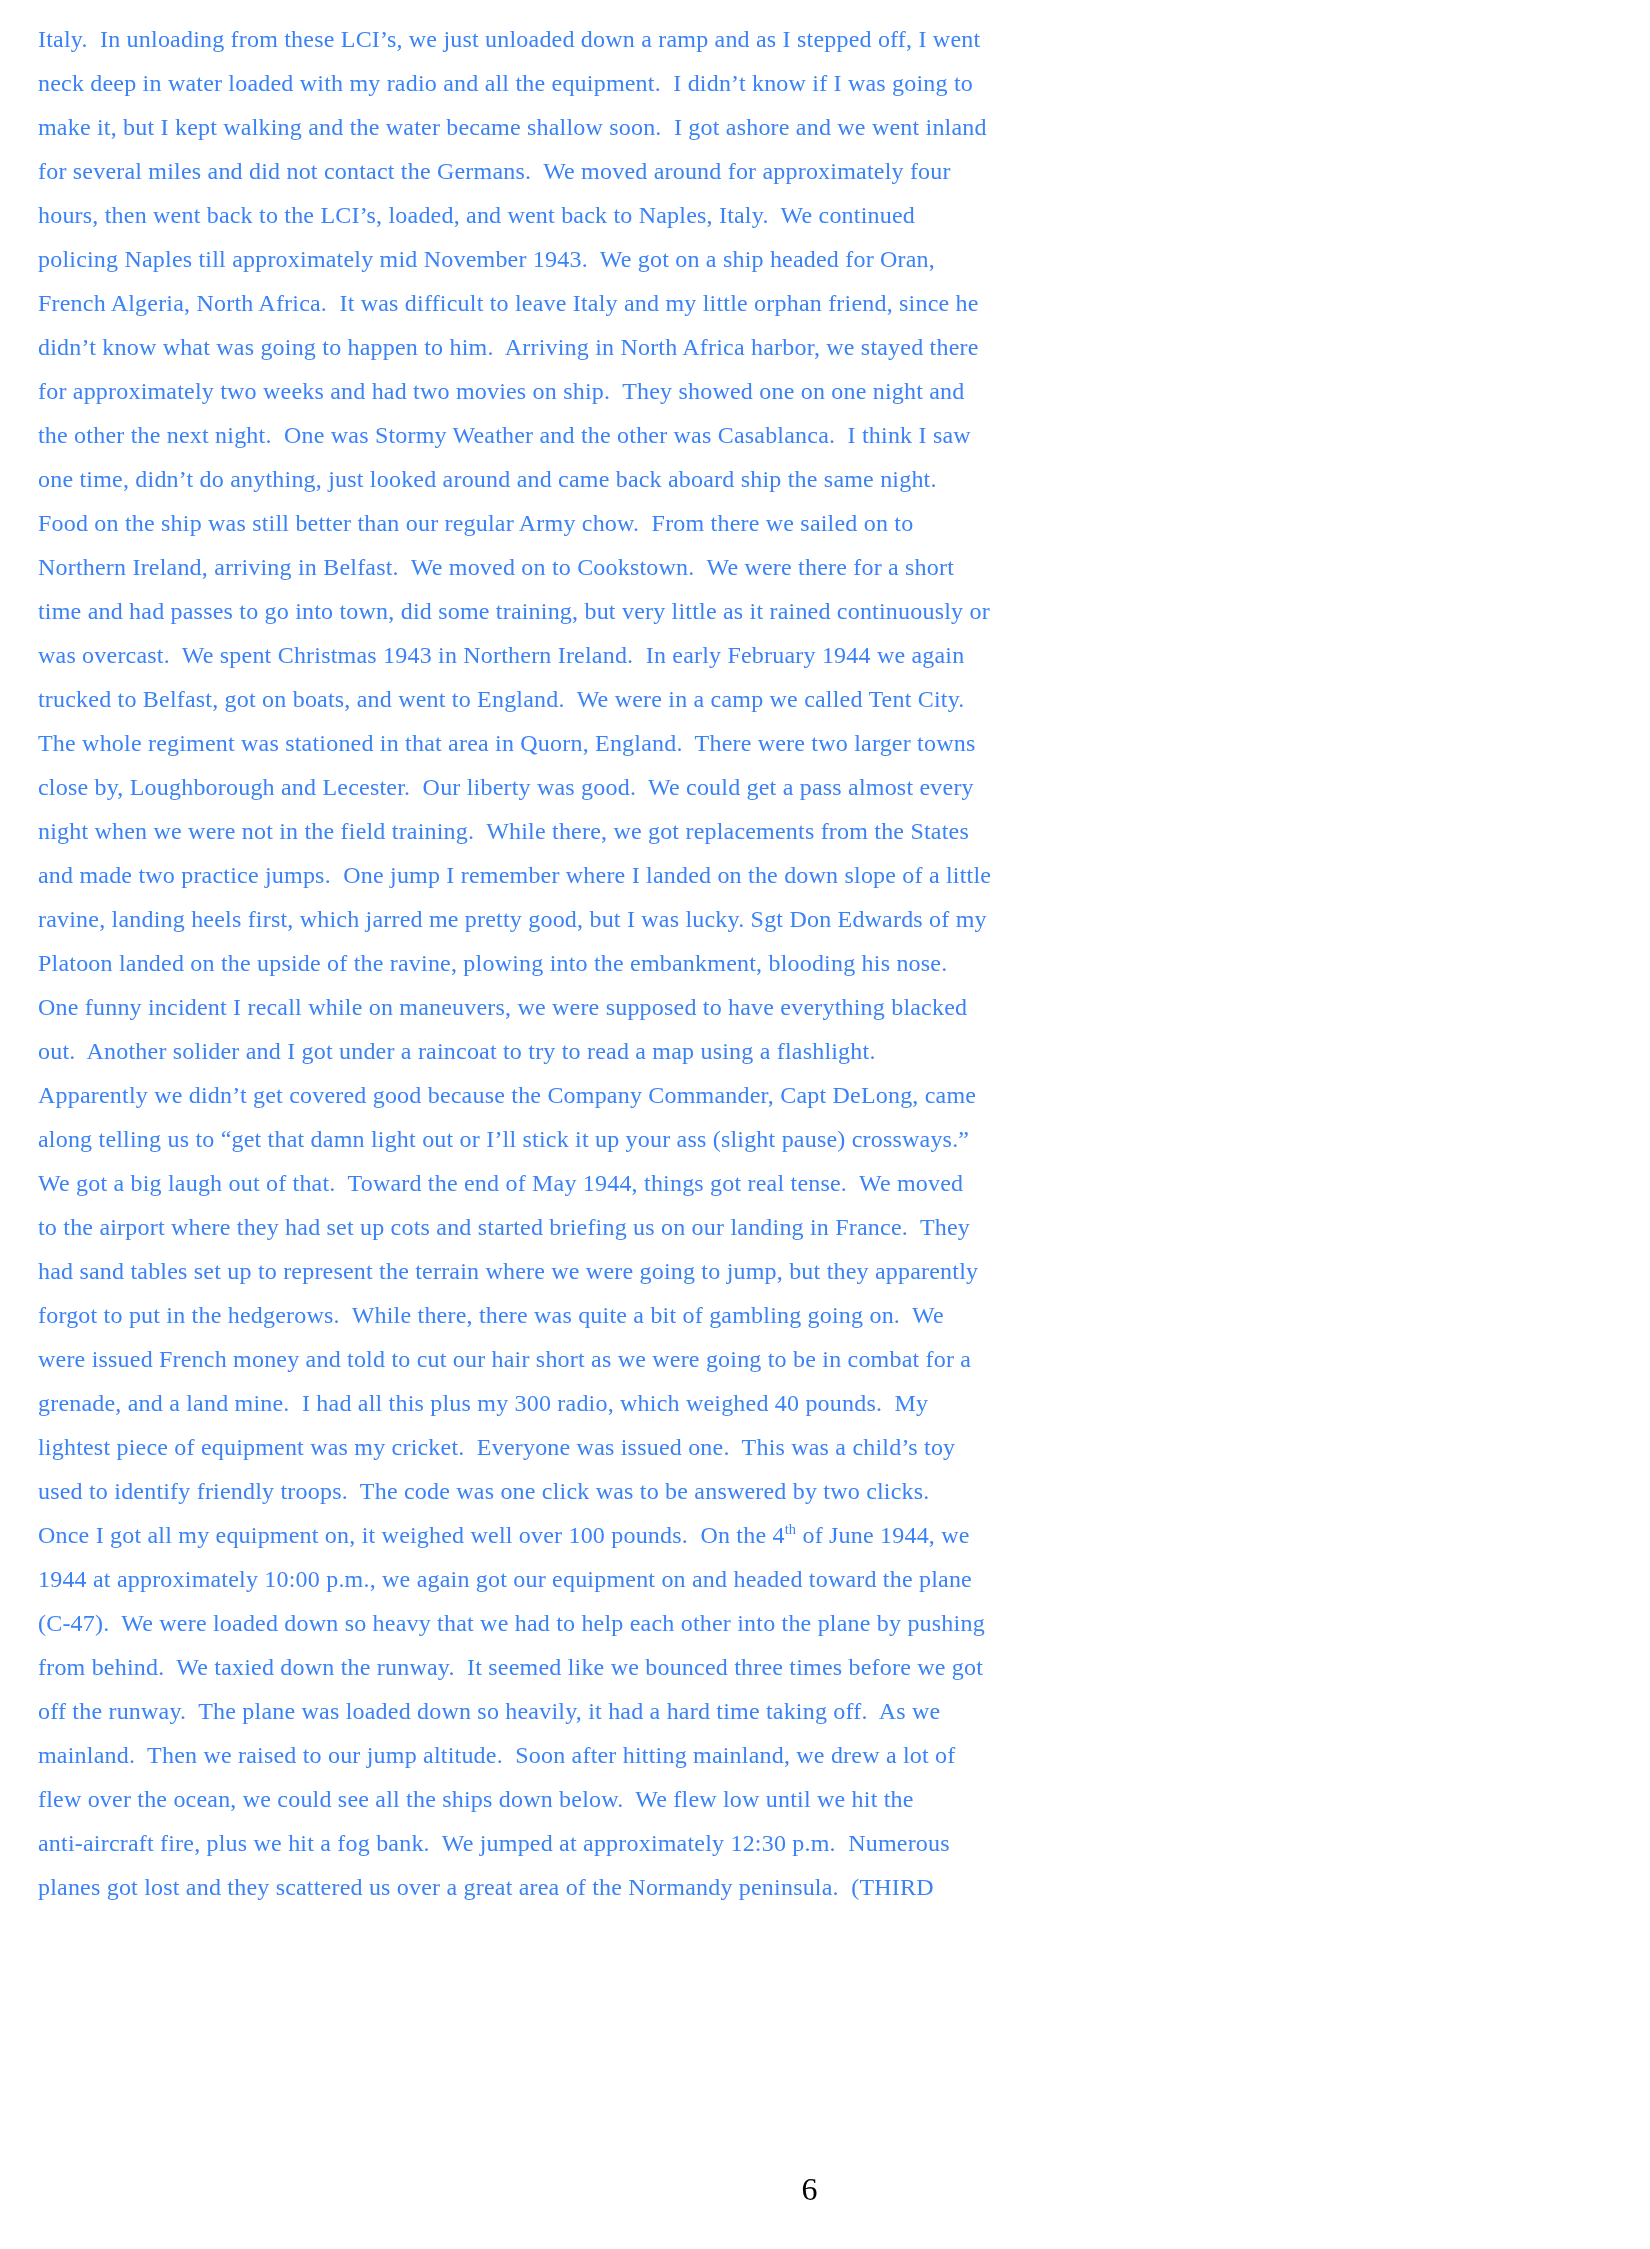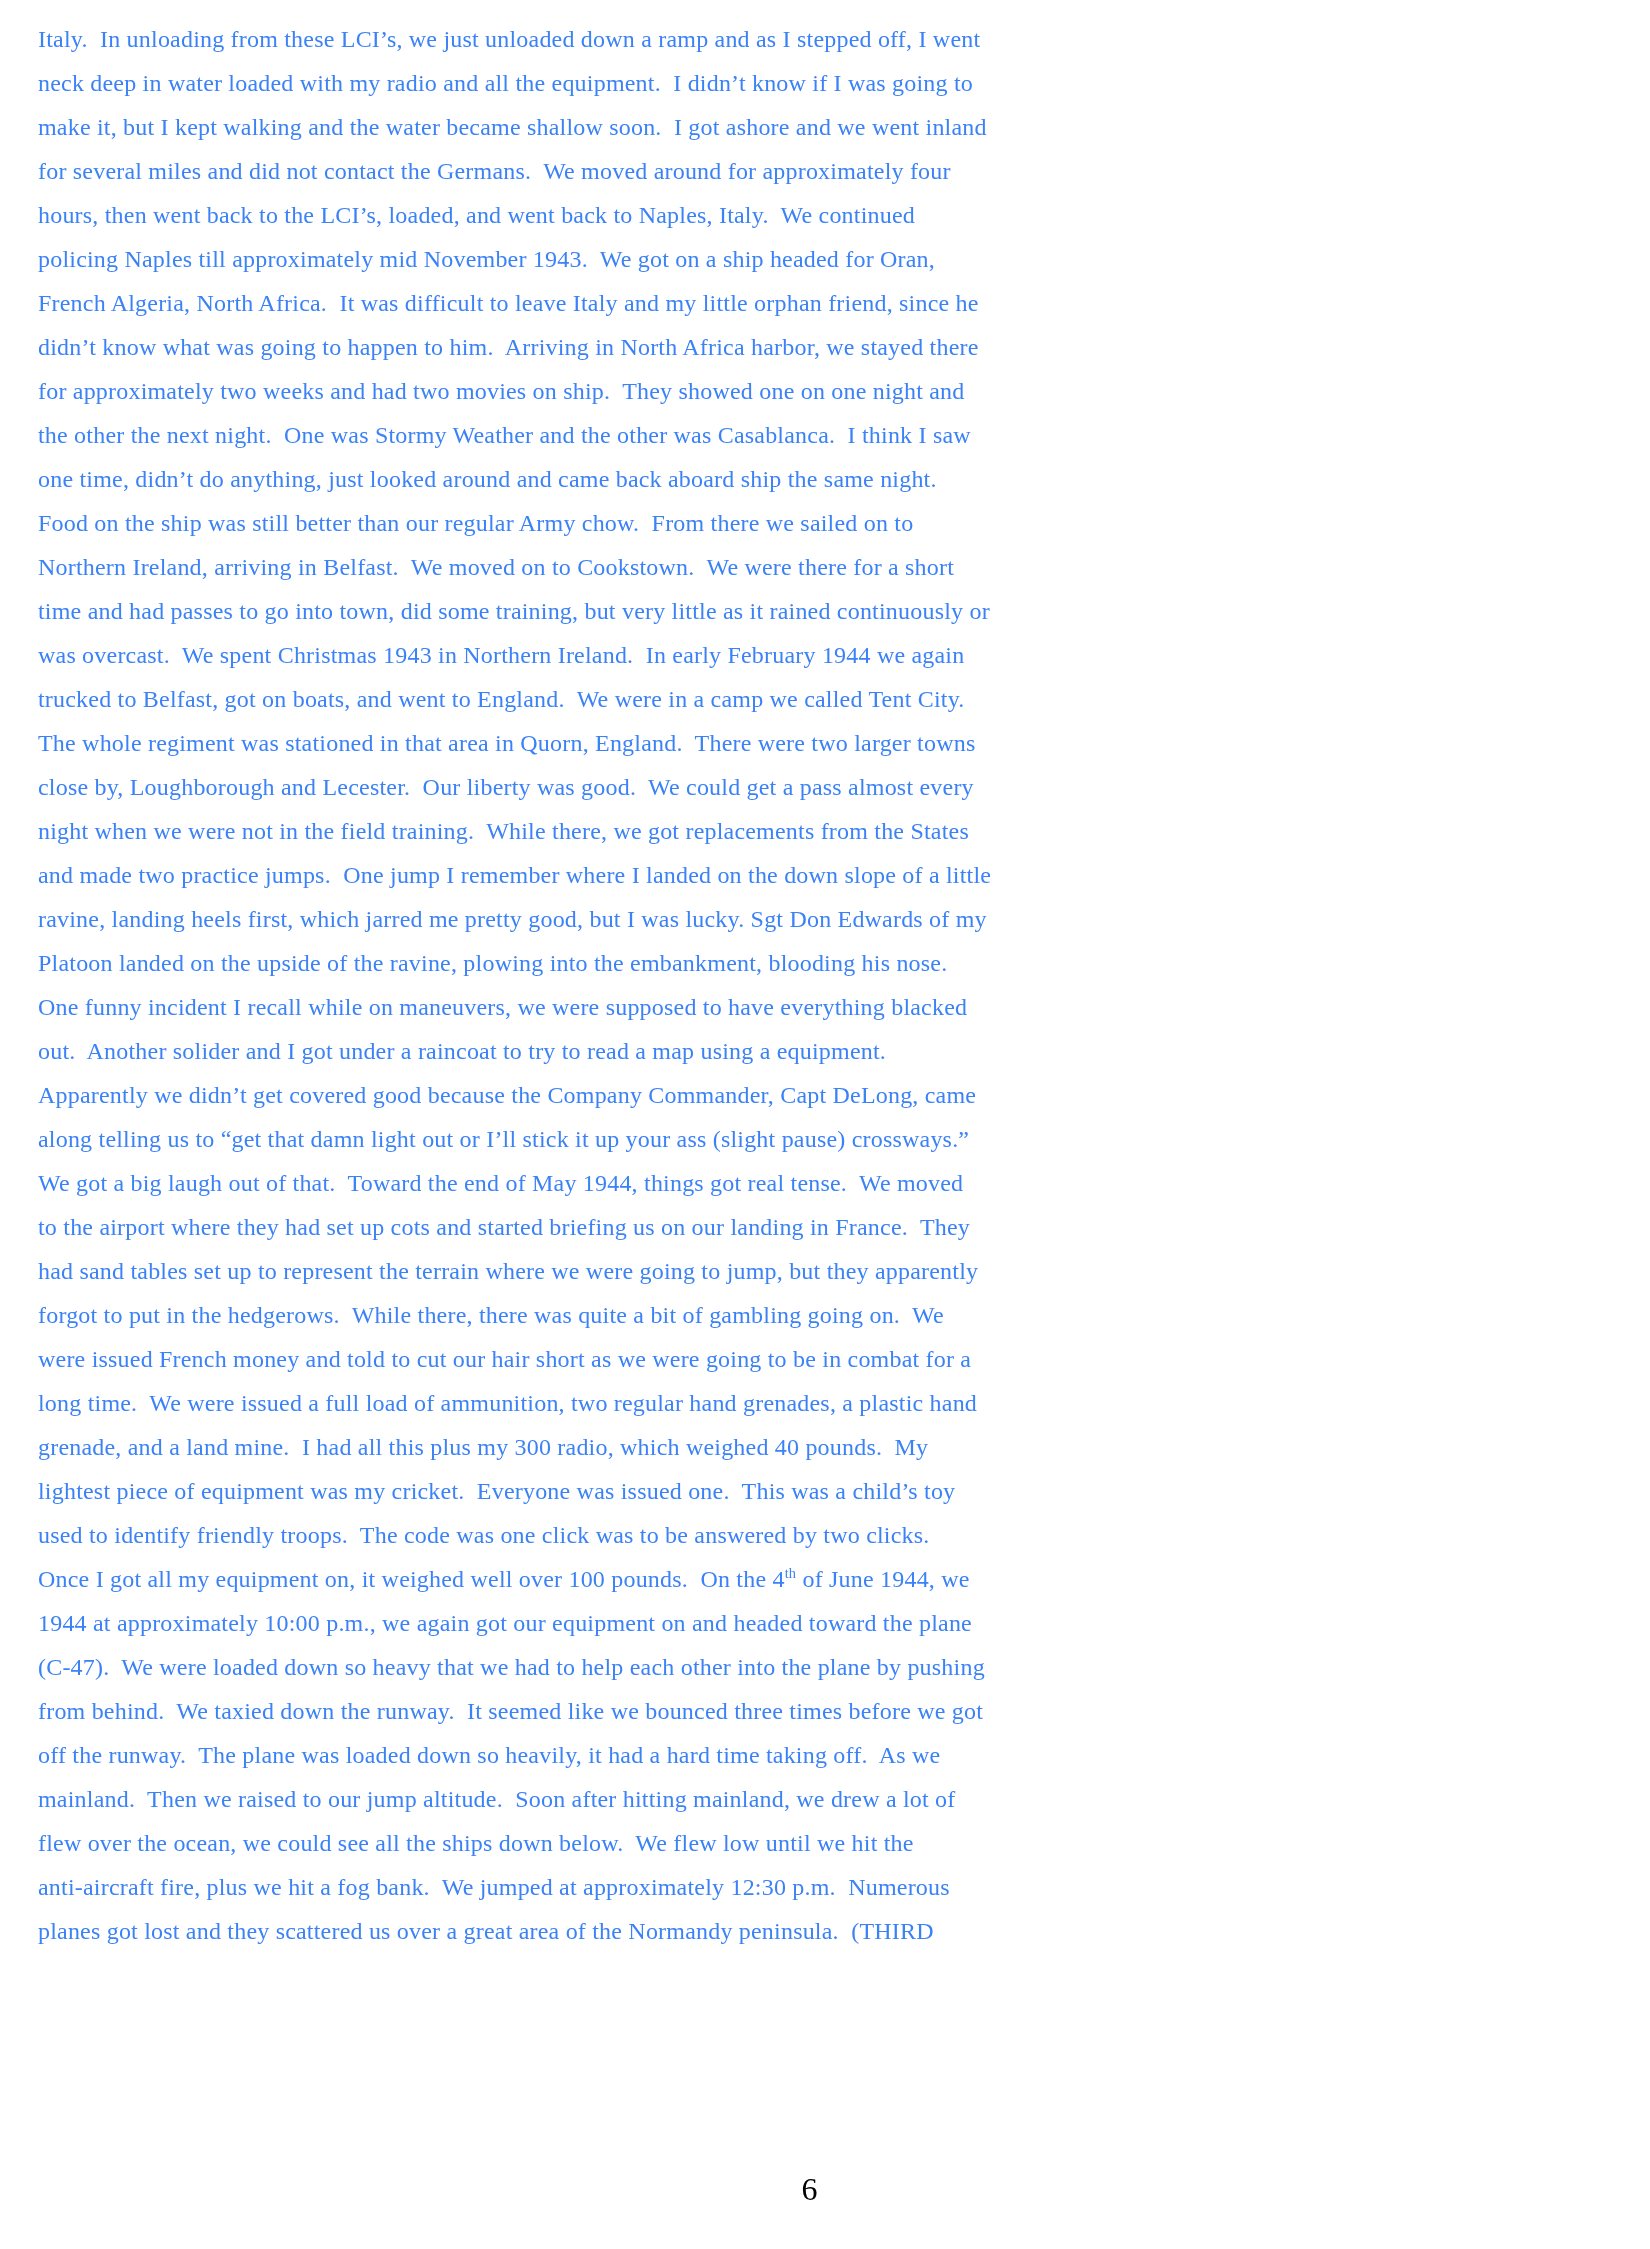--- a/index.html
+++ b/index.html
@@ -66,29 +66,28 @@
       <div class="line">time and had passes to go into town, did some training, but very little as it rained continuously or</div>
       <div class="line">was overcast.  We spent Christmas 1943 in Northern Ireland.  In early February 1944 we again</div>
       <div class="line">trucked to Belfast, got on boats, and went to England.  We were in a camp we called Tent City.</div>
       <div class="line">The whole regiment was stationed in that area in Quorn, England.  There were two larger towns</div>
       <div class="line">close by, Loughborough and Lecester.  Our liberty was good.  We could get a pass almost every</div>
       <div class="line">night when we were not in the field training.  While there, we got replacements from the States</div>
       <div class="line">and made two practice jumps.  One jump I remember where I landed on the down slope of a little</div>
       <div class="line">ravine, landing heels first, which jarred me pretty good, but I was lucky. Sgt Don Edwards of my</div>
       <div class="line">Platoon landed on the upside of the ravine, plowing into the embankment, blooding his nose.</div>
       <div class="line">One funny incident I recall while on maneuvers, we were supposed to have everything blacked</div>
-      <div class="line">out.  Another solider and I got under a raincoat to try to read a map using a equipment.</div>
+      <div class="line">out.  Another solider and I got under a raincoat to try to read a map using a flashlight.</div>
       <div class="line">Apparently we didn’t get covered good because the Company Commander, Capt DeLong, came</div>
       <div class="line">along telling us to “get that damn light out or I’ll stick it up your ass (slight pause) crossways.”</div>
       <div class="line">We got a big laugh out of that.  Toward the end of May 1944, things got real tense.  We moved</div>
       <div class="line">to the airport where they had set up cots and started briefing us on our landing in France.  They</div>
       <div class="line">had sand tables set up to represent the terrain where we were going to jump, but they apparently</div>
       <div class="line">forgot to put in the hedgerows.  While there, there was quite a bit of gambling going on.  We</div>
       <div class="line">were issued French money and told to cut our hair short as we were going to be in combat for a</div>
-      <div class="line">long time.  We were issued a full load of ammunition, two regular hand grenades, a plastic hand</div>
       <div class="line">grenade, and a land mine.  I had all this plus my 300 radio, which weighed 40 pounds.  My</div>
       <div class="line">lightest piece of equipment was my cricket.  Everyone was issued one.  This was a child’s toy</div>
       <div class="line">used to identify friendly troops.  The code was one click was to be answered by two clicks.</div>
       <div class="line">Once I got all my equipment on, it weighed well over 100 pounds.  On the 4<sup>th</sup> of June 1944, we</div>
       <div class="line">1944 at approximately 10:00 p.m., we again got our equipment on and headed toward the plane</div>
       <div class="line">(C-47).  We were loaded down so heavy that we had to help each other into the plane by pushing</div>
       <div class="line">from behind.  We taxied down the runway.  It seemed like we bounced three times before we got</div>
       <div class="line">off the runway.  The plane was loaded down so heavily, it had a hard time taking off.  As we</div>
       <div class="line">mainland.  Then we raised to our jump altitude.  Soon after hitting mainland, we drew a lot of</div>
       <div class="line">flew over the ocean, we could see all the ships down below.  We flew low until we hit the</div>

